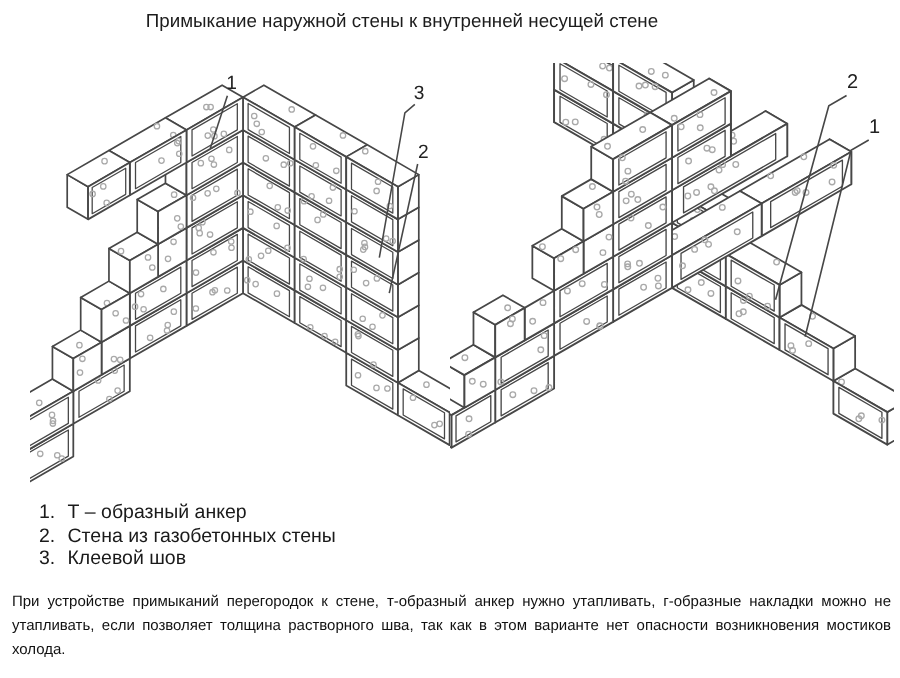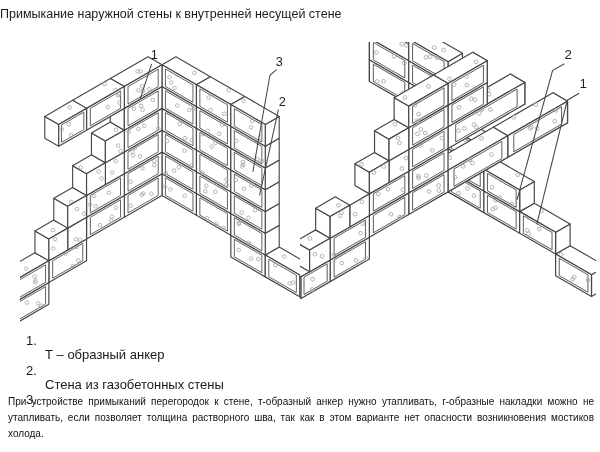--- a/index.html
+++ b/index.html
@@ -1,26 +1,26 @@
 <!DOCTYPE html>
 <html><head>
 <meta charset="utf-8">
 <style>
   html,body{margin:0;padding:0;background:#fff;}
   .page{width:600px;height:452px;position:relative;background:#fff;
         font-family:"Liberation Sans",sans-serif;color:#1a1a1a;overflow:hidden;}
-  .title{position:absolute;top:7px;left:0;width:536px;text-align:left;
+  .title{position:absolute;top:7px;left:0;width:536px;text-align:center;
          font-size:12.5px;color:#1c1c1c;}
   .fig{position:absolute;}
   #fig-left{left:20px;top:44px;}
   #fig-right{left:300px;top:42px;}
   .legend{position:absolute;left:26px;top:333px;font-size:13px;line-height:15.5px;}
   .legend-row{display:flex;}
   .lnum{display:inline-block;width:19px;flex:0 0 19px;}
-  .ltext{display:inline-block;margin-top:14px;}
+  .ltext{display:inline-block;}
   .para{position:absolute;left:8px;right:6px;top:394px;font-size:10px;
         line-height:15.9px;text-align:justify;color:#111;}
   svg text{font-family:"Liberation Sans",sans-serif;font-size:13.5px;fill:#222;}
 </style>
 </head>
 <body>
 
 <div class="page">
 
   <div class="title">Примыкание наружной стены к внутренней несущей стене</div>
@@ -506,18 +506,19 @@
     <div class="legend-row">
       <span class="lnum">1.</span>
       <span class="ltext">Т – образный анкер</span>
     </div>
     <div class="legend-row">
       <span class="lnum">2.</span>
       <span class="ltext">Стена из газобетонных стены</span>
     </div>
     <div class="legend-row">
       <span class="lnum">3.</span>
+      <span class="ltext">Клеевой шов</span>
     </div>
   </div>
 
   <div class="para">При устройстве примыканий перегородок к стене, т-образный анкер нужно утапливать, г-образные накладки можно не утапливать, если позволяет толщина растворного шва, так как в этом варианте нет опасности возникновения мостиков холода.</div>
 
 </div>
 
 </body></html>

